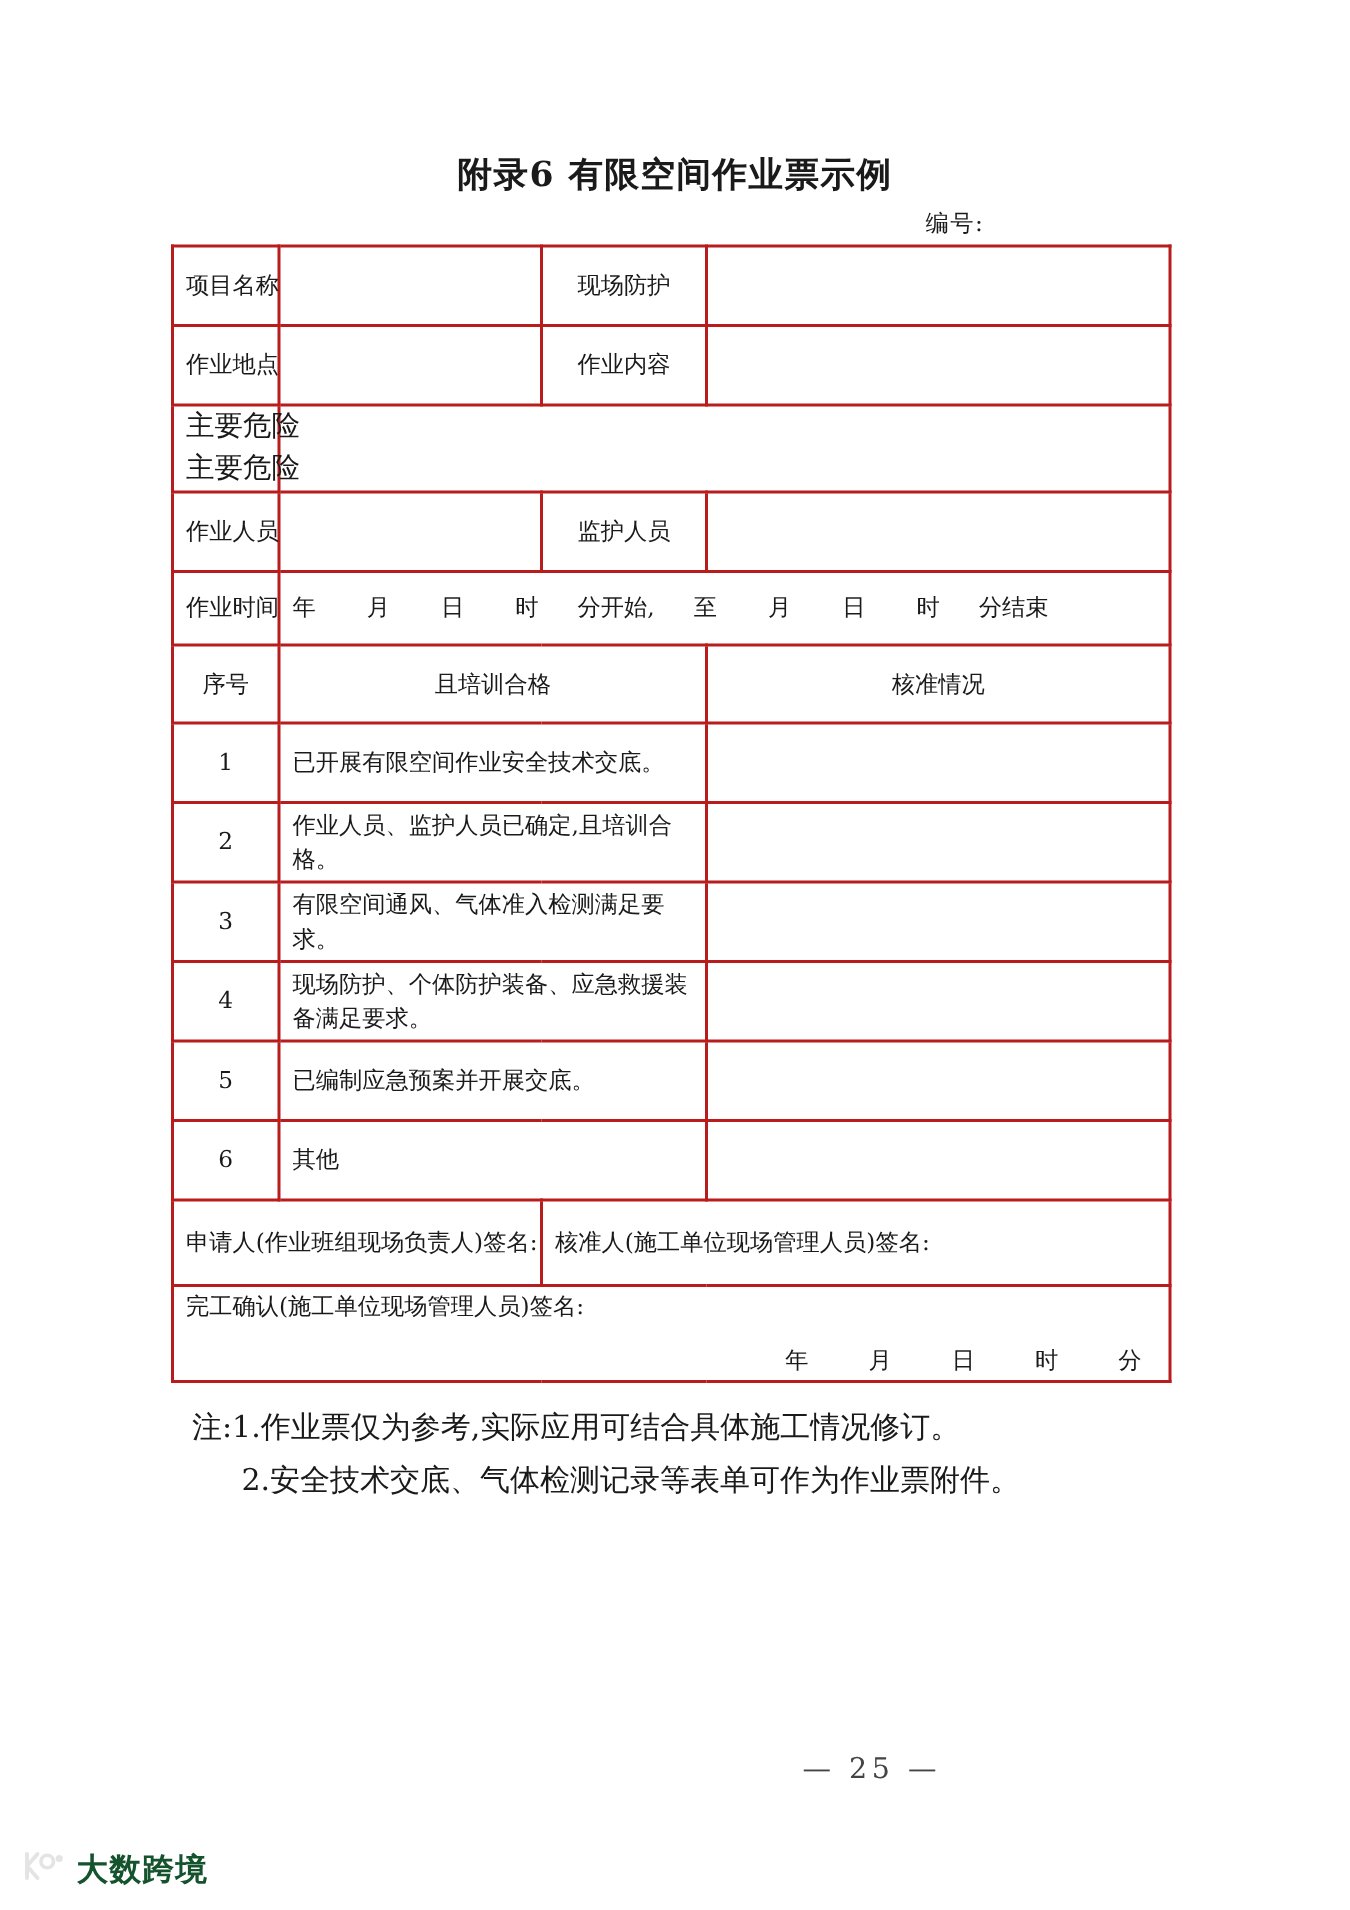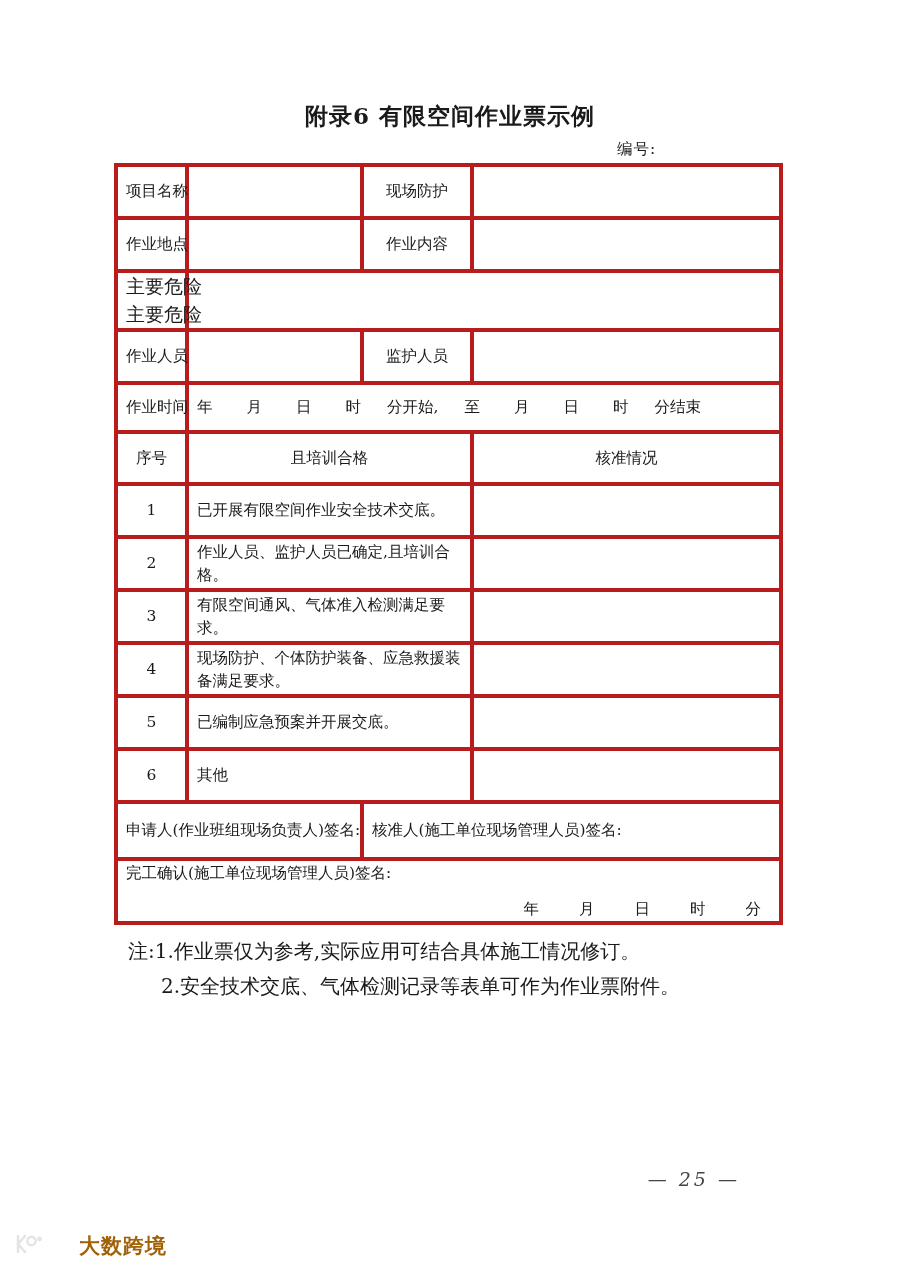--- a/index.html
+++ b/index.html
@@ -42,21 +42,21 @@
   .form-table {
     position: absolute;
     top: 163px;
     left: 114px;
     width: 665px;
     border-collapse: collapse;
     table-layout: fixed;
     font-size: 15.5px;
   }
   .form-table td {
-    border: 4px solid #b91c1c;
+    border: 2px solid #b91c1c;
     padding: 0 8px;
     vertical-align: middle;
     line-height: 1.45;
   }
   .lbl {
     text-align: left;
     white-space: nowrap;
     padding-left: 6px;
     padding-right: 2px;
   }
@@ -123,46 +123,44 @@
   }
   .notes .note-line { white-space: nowrap; }
   .notes .note-2 { padding-left: 33px; }
 
   
   .page-num {
     position: absolute;
     top: 1168px;
     left: 0;
     width: 740px;
-    text-align: right;
+    text-align: left;
     font-size: 19px;
     letter-spacing: 3px;
     color: #444;
-    font-style: italic;
   }
   .page-num-inner { margin-left: 535px; }
 
   
   .watermark {
     position: absolute;
     left: 14px;
     top: 1232px;
     display: flex;
     align-items: center;
     gap: 7px;
     opacity: 1;
   }
   .wm-logo { display: block; }
   .wm-text {
     font-size: 21px;
     font-weight: bold;
-    color: #a16207;
+    color: #14532d;
     letter-spacing: 1px;
     font-family: Liberation Sans, sans-serif;
-    margin-left: 28px;
   }
 </style>
 </head>
 <body>
 
 <div class="doc-title">附录6 有限空间作业票示例</div>
 
 <div class="serial-label">编号:</div>
 
 <table class="form-table">

